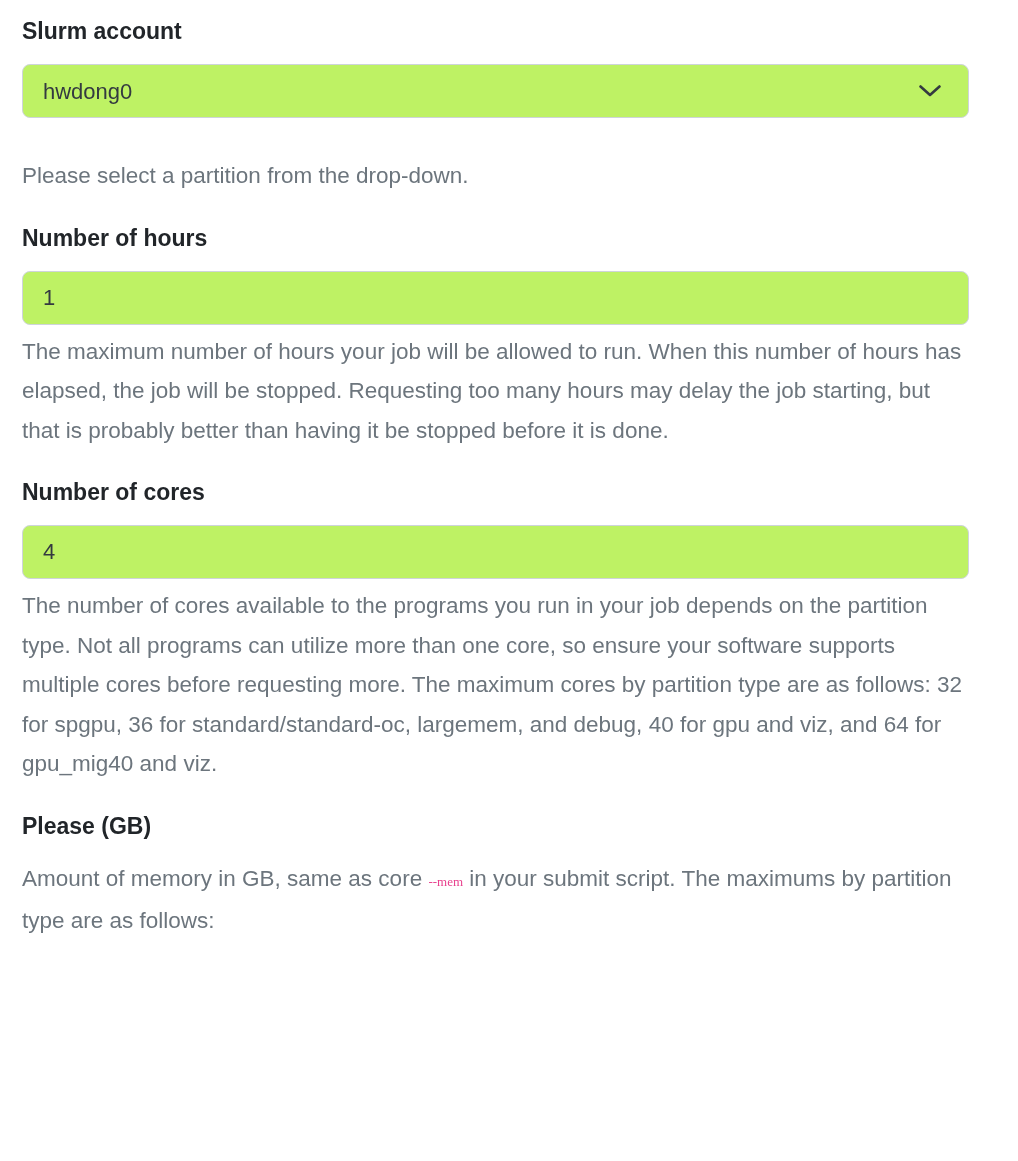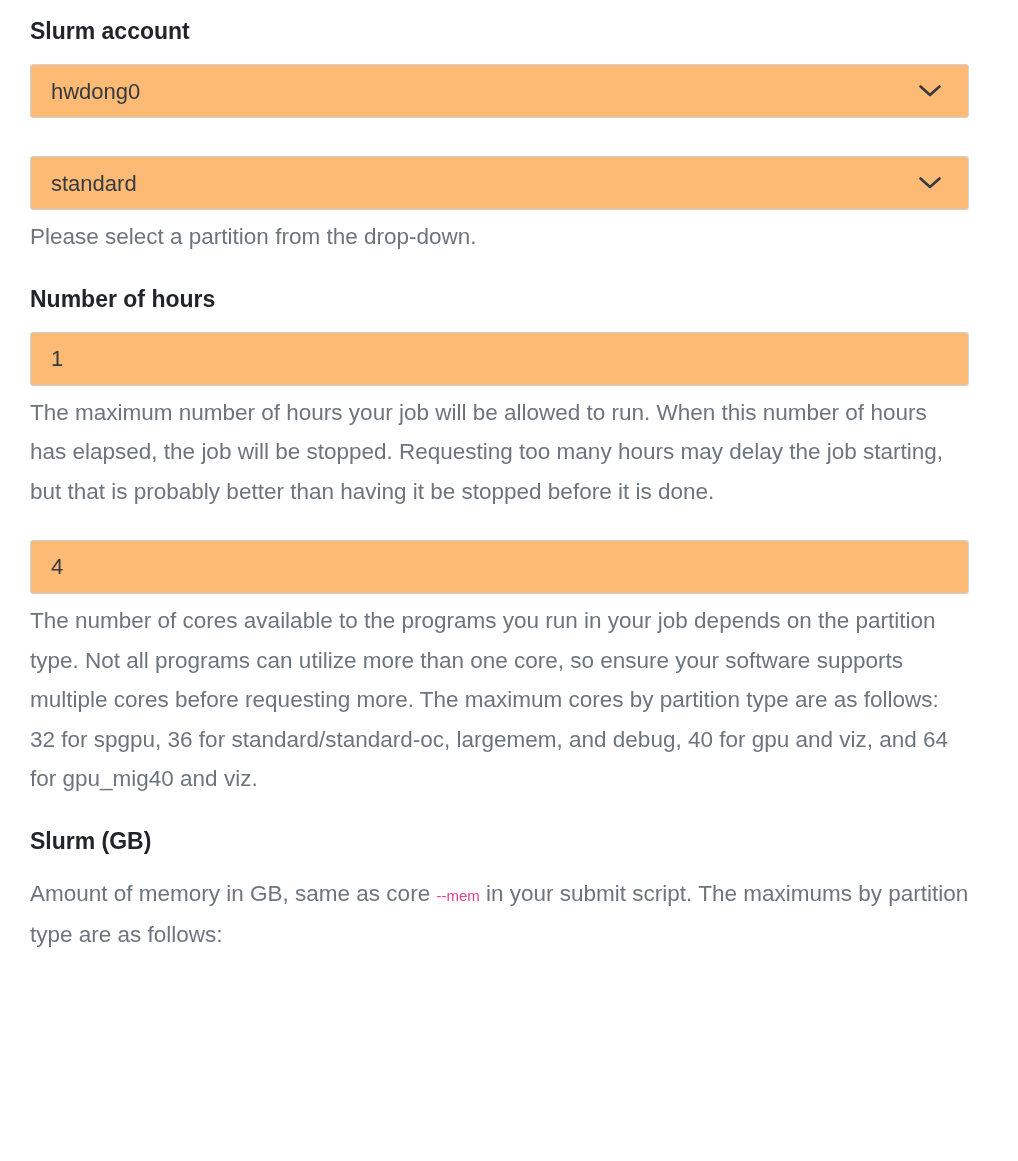--- a/index.html
+++ b/index.html
@@ -14,44 +14,44 @@
   * { box-sizing: border-box; }
   html, body {
     margin: 0;
     padding: 0;
     background: var(--bg);
     font-family: "Liberation Sans", "DejaVu Sans", sans-serif;
   }
   .page {
     width: 992px;
     min-height: 1161px;
-    padding: 18px 23px 10px 30px;
+    padding: 18px 23px 10px 22px;
   }
   .form-group { margin-bottom: 38px; }
   .form-group.has-help { margin-bottom: 29px; }
   .form-label {
     display: block;
     font-size: 23px;
     font-weight: 700;
     line-height: 27px;
     color: var(--label-color);
     margin: 0 0 19px 0;
   }
   .control-wrap { position: relative; }
   .form-control {
     display: block;
     width: 100%;
     height: 54px;
     padding: 0 20px;
     font-size: 22px;
     font-family: inherit;
     color: var(--input-text);
-    background: #fdba74;
+    background: #bef264;
     border: 1px solid var(--border-color);
-    border-radius: 3px;
+    border-radius: 8px;
     outline: none;
   }
   select.form-control {
     appearance: none;
     -webkit-appearance: none;
     -moz-appearance: none;
     padding-right: 64px;
   }
   .caret {
     position: absolute;
@@ -61,22 +61,22 @@
     pointer-events: none;
     display: block;
   }
   .form-help {
     font-size: 22.5px;
     line-height: 39.5px;
     color: var(--help-color);
     margin-top: 7px;
   }
   .form-help code {
-    font-family: Liberation Sans, sans-serif;
-    font-size: 15px;
+    font-family: Liberation Serif, serif;
+    font-size: 13px;
     color: var(--code-color);
   }
 </style>
 </head>
 <body>
 
 <div class="page">
 
   <div class="form-group">
     <label class="form-label">Slurm account</label>
@@ -84,47 +84,40 @@
       <select class="form-control">
         <option>hwdong0</option>
       </select>
       <svg class="caret" width="22" height="12" viewBox="0 0 22 12">
         <polyline points="1.5,1.5 11,10 20.5,1.5" fill="none" stroke="#343a40" stroke-width="2.6" stroke-linecap="round" stroke-linejoin="round"></polyline>
       </svg>
     </div>
   </div>
 
   <div class="form-group has-help">
-    <div class="control-wrap">
-      <select class="form-control">
-        <option>standard</option>
-      </select>
-      <svg class="caret" width="22" height="12" viewBox="0 0 22 12">
-        <polyline points="1.5,1.5 11,10 20.5,1.5" fill="none" stroke="#343a40" stroke-width="2.6" stroke-linecap="round" stroke-linejoin="round"></polyline>
-      </svg>
-    </div>
     <div class="form-help">Please select a partition from the drop-down.</div>
   </div>
 
   <div class="form-group has-help">
     <label class="form-label">Number of hours</label>
     <div class="control-wrap">
       <input class="form-control" type="text" value="1" style="">
     </div>
     <div class="form-help">The maximum number of hours your job will be allowed to run. When this number of hours has elapsed, the job will be stopped. Requesting too many hours may delay the job starting, but that is probably better than having it be stopped before it is done.</div>
   </div>
 
   <div class="form-group has-help">
+    <label class="form-label">Number of cores</label>
     <div class="control-wrap">
       <input class="form-control" type="text" value="4" style="">
     </div>
     <div class="form-help">The number of cores available to the programs you run in your job depends on the partition type. Not all programs can utilize more than one core, so ensure your software supports multiple cores before requesting more. The maximum cores by partition type are as follows: 32 for spgpu, 36 for standard/standard-oc, largemem, and debug, 40 for gpu and viz, and 64 for gpu_mig40 and viz.</div>
   </div>
 
   <div class="form-group has-help">
-    <label class="form-label">Slurm (GB)</label>
+    <label class="form-label">Please (GB)</label>
     <div class="form-help">
       <span>Amount of memory in GB, same as core </span><code>--mem</code><span> in your submit script. The maximums by partition type are as follows:</span>
       <br>
     </div>
   </div>
 
 </div>
 
 </body></html>

